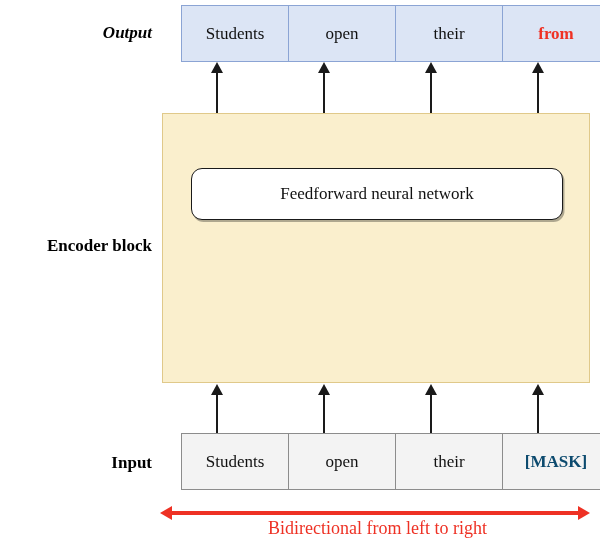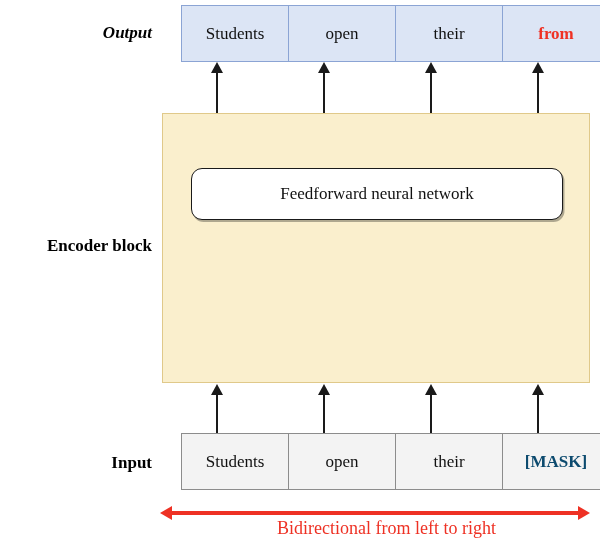--- a/index.html
+++ b/index.html
@@ -145,21 +145,21 @@
     width: 0;
     height: 0;
     border-top: 7px solid transparent;
     border-bottom: 7px solid transparent;
   }
   #bidir-arrow .head-left  { left: 0;  border-right: 12px solid #ee3124; }
   #bidir-arrow .head-right { right: 0; border-left: 12px solid #ee3124; }
 
   #bidir-caption {
     position: absolute;
-    left: 172px;
+    left: 163px;
     top: 518px;
     width: 429px;
     text-align: center;
     color: #ee3124;
     font-size: 18px;
     white-space: nowrap;
   }
 </style>
 </head>
 <body>

